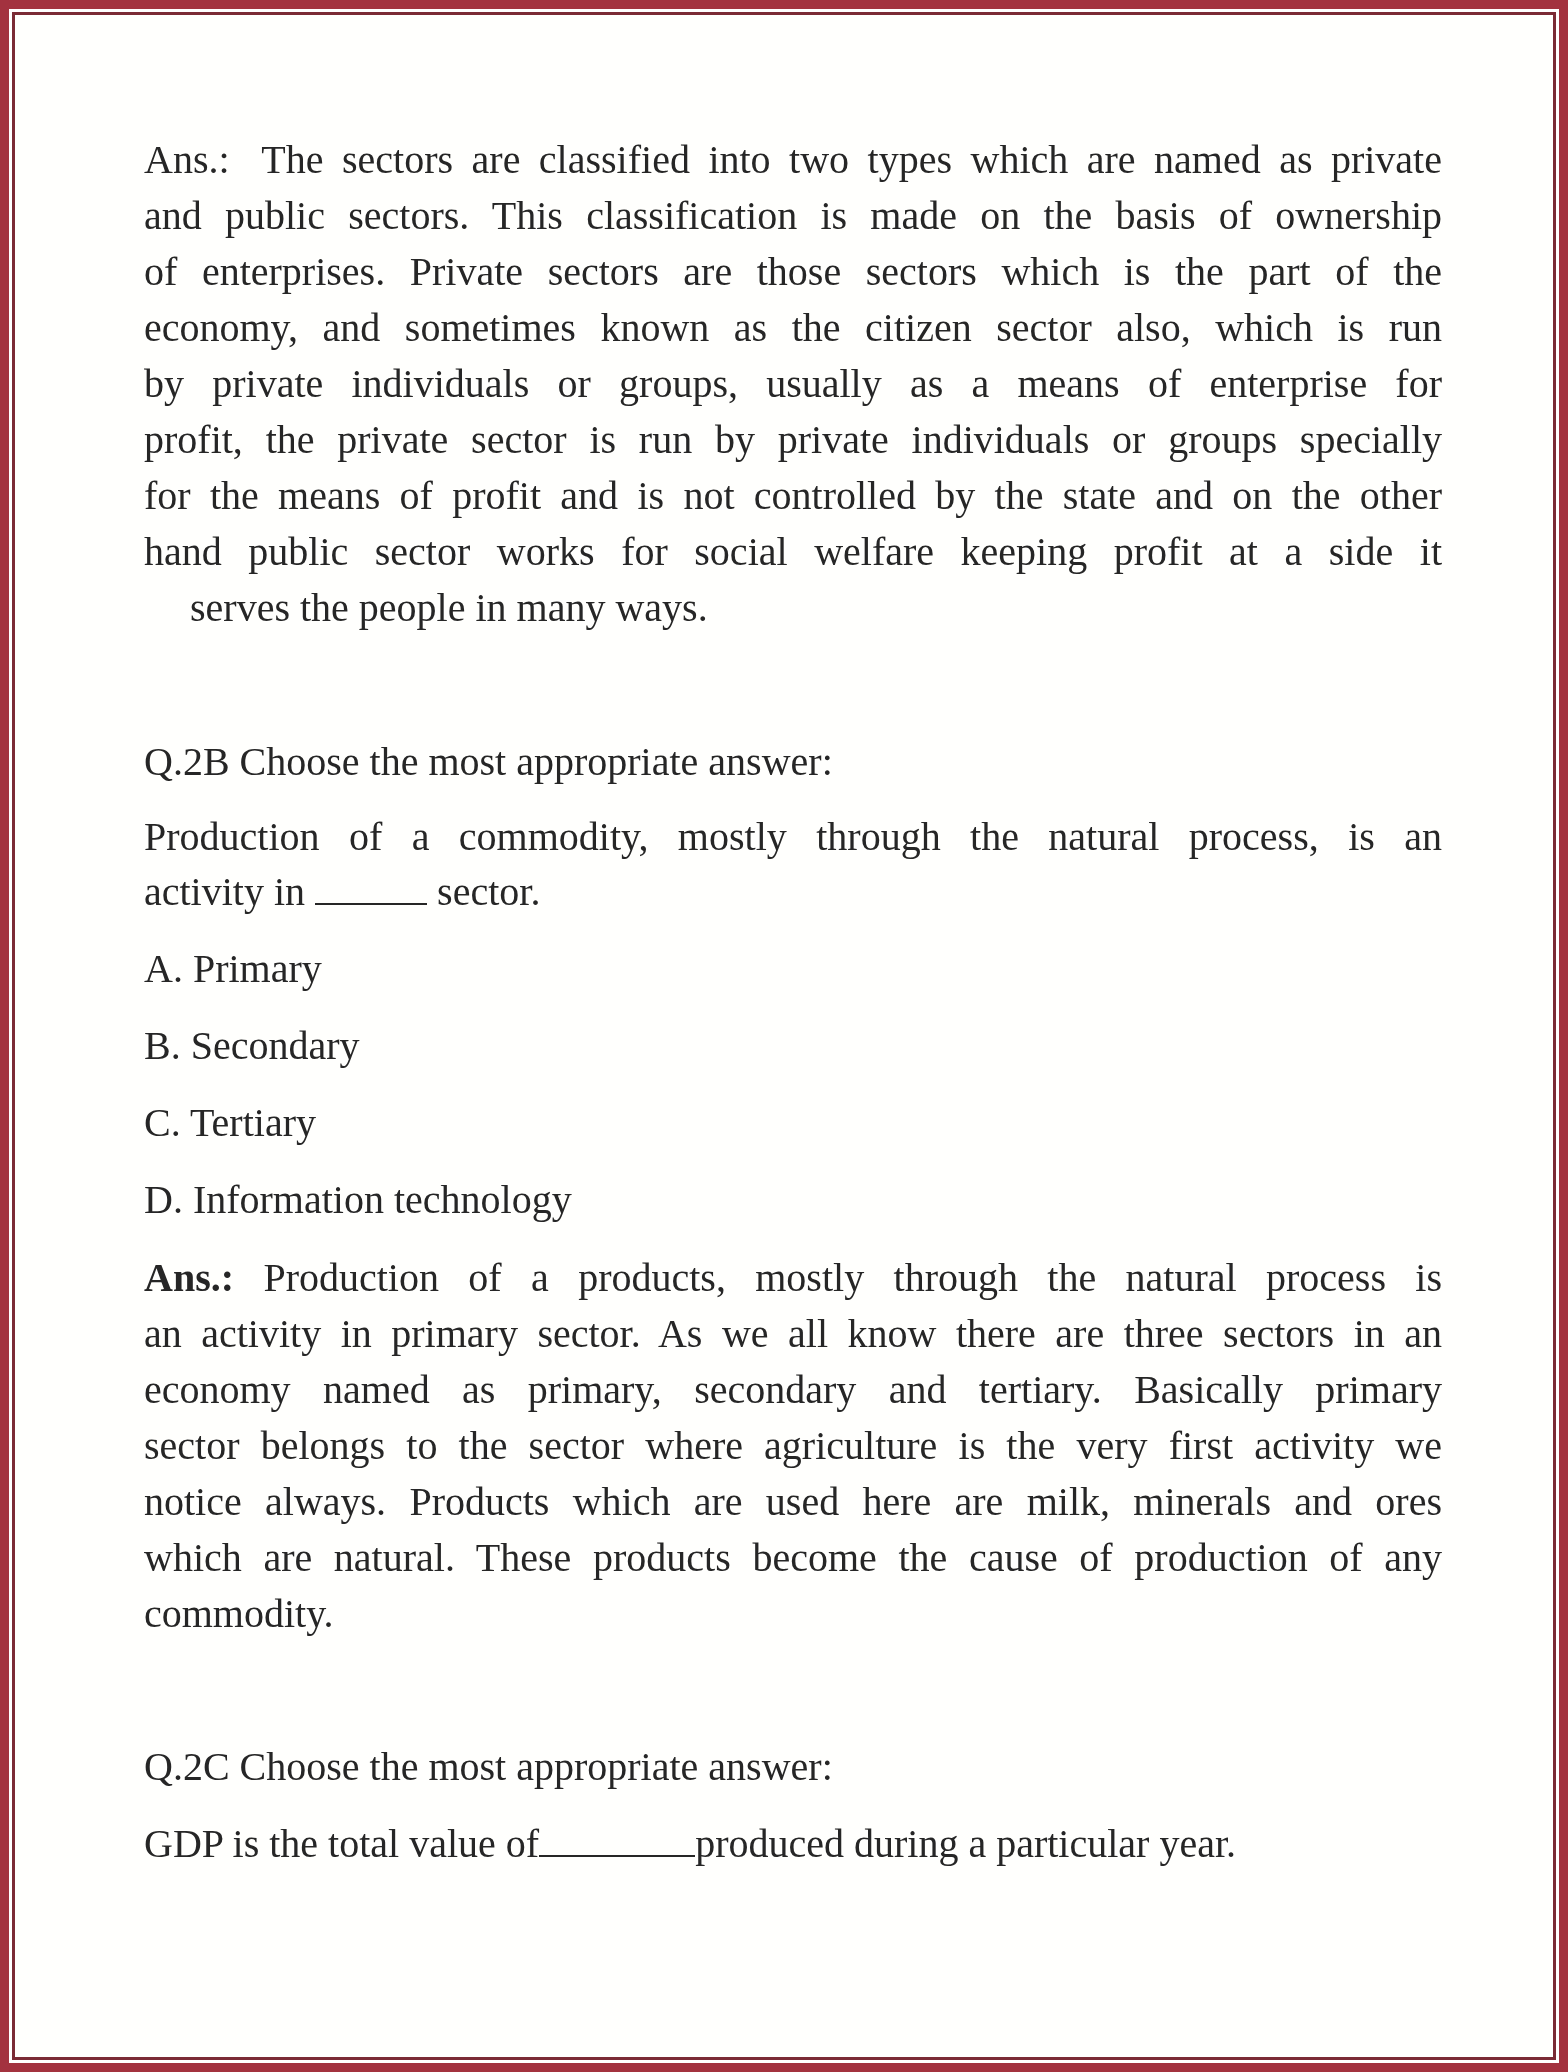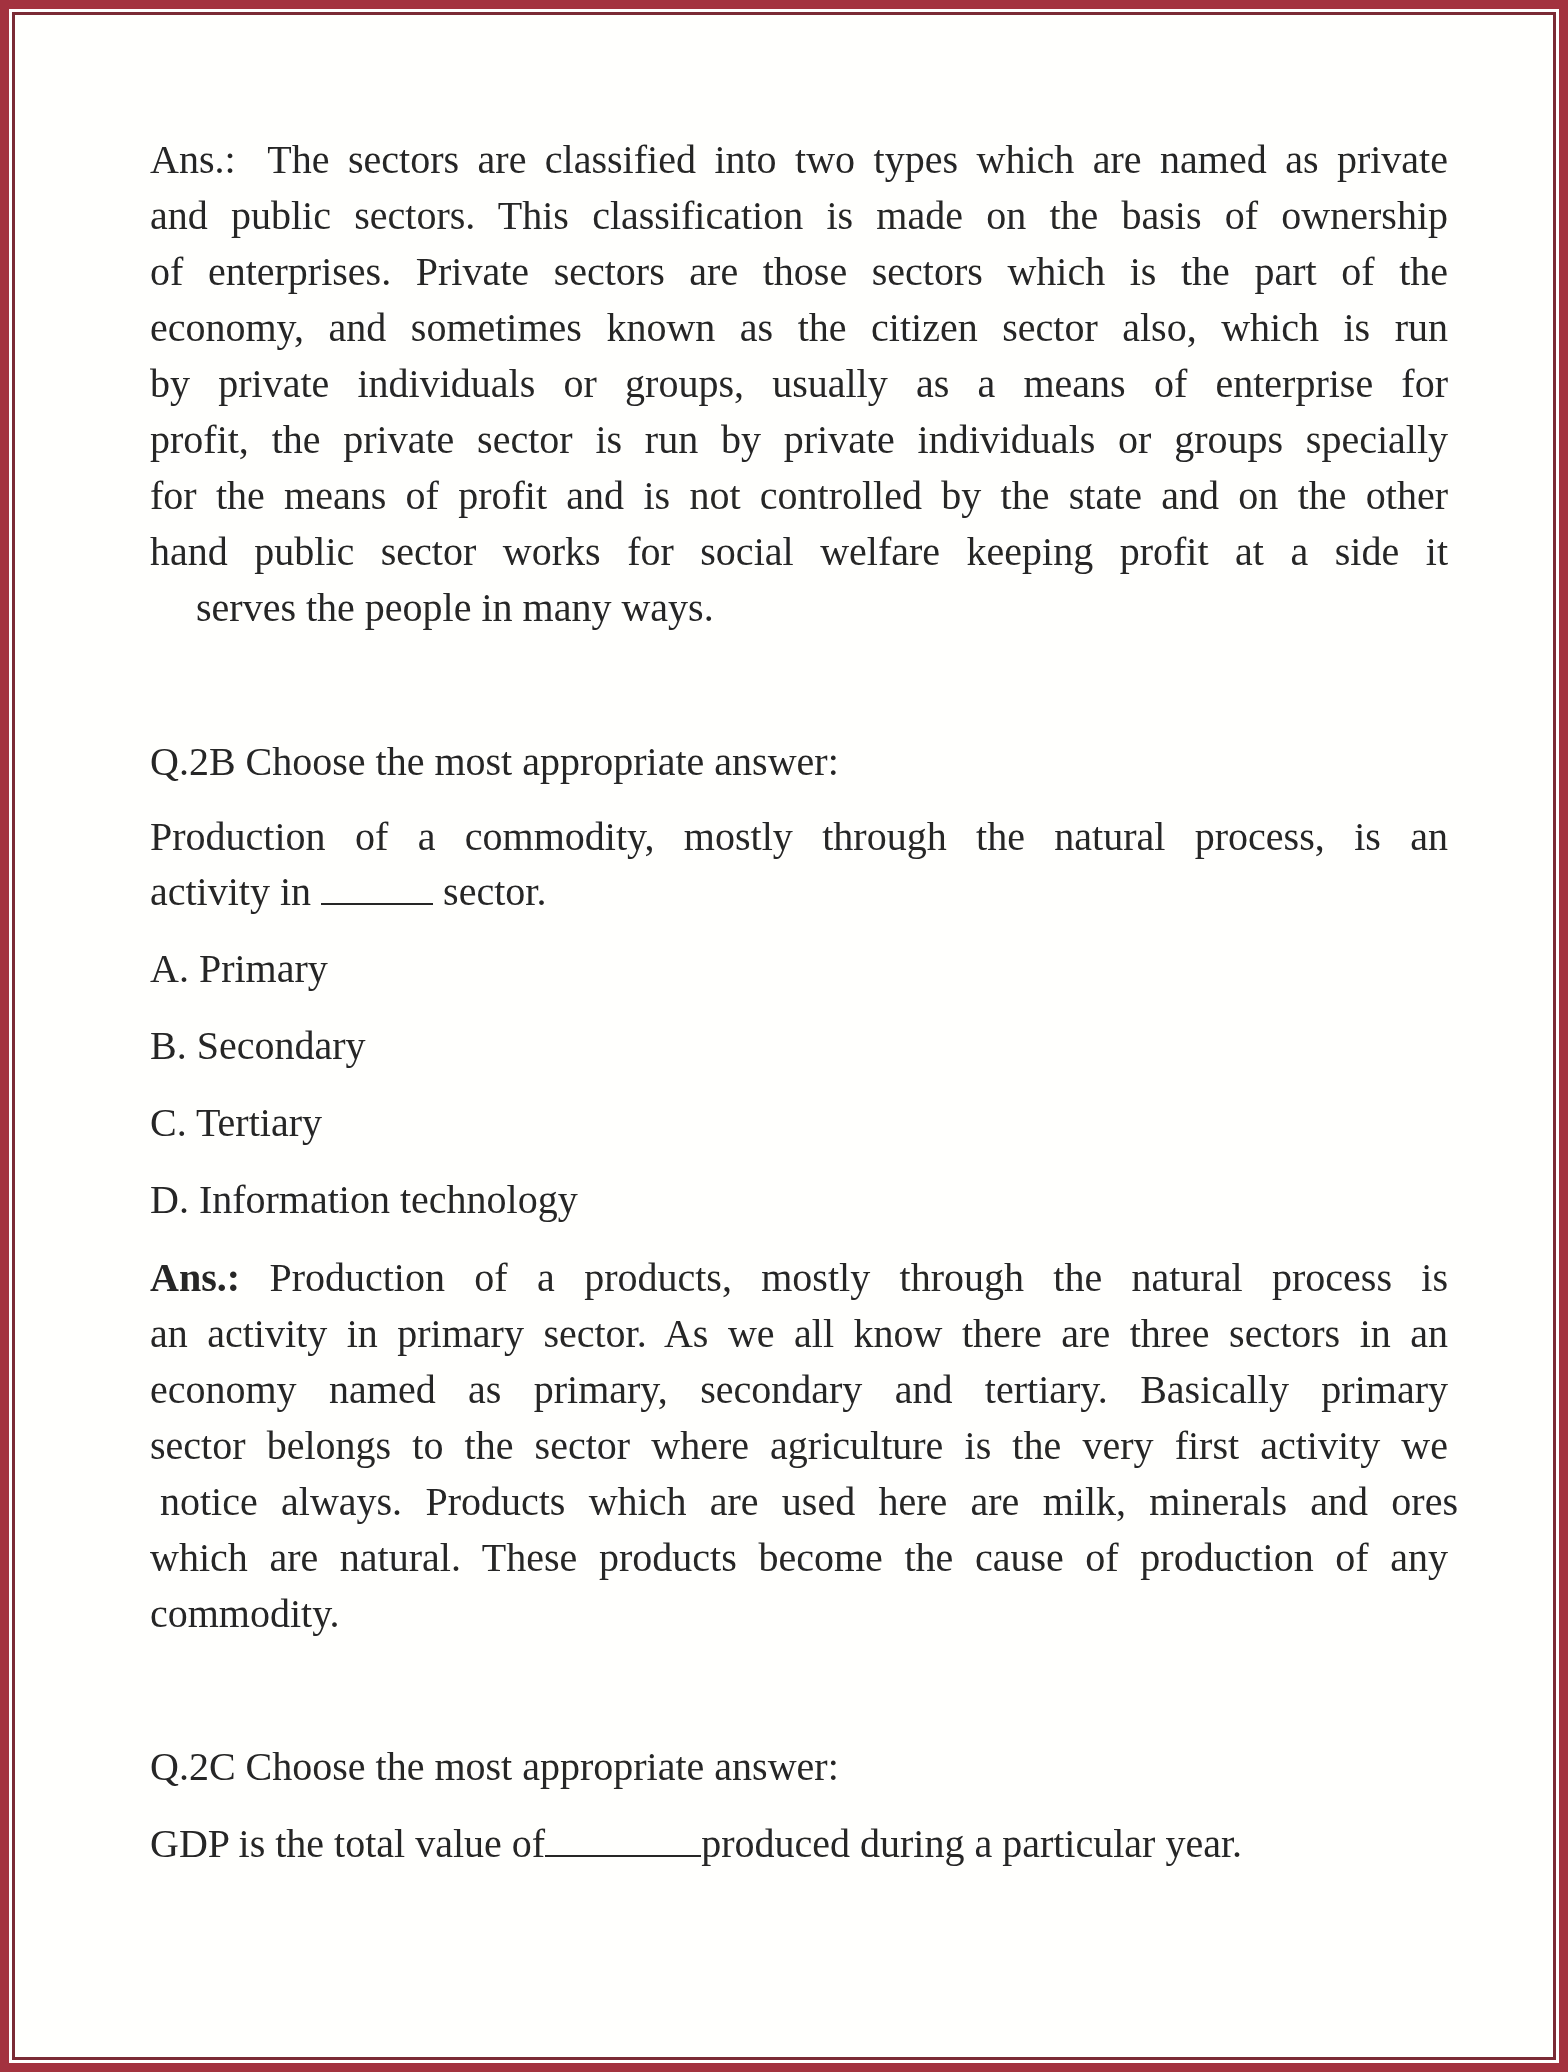--- a/index.html
+++ b/index.html
@@ -15,21 +15,21 @@
     position: absolute; left: 0; top: 0; width: 1568px; height: 2072px;
     box-sizing: border-box;
     border: 9px solid #a3323f;
   }
   .frame-inner {
     position: absolute; left: 12px; top: 12px; right: 12px; bottom: 12px;
     border: 3px solid #7b2b35;
     background: #fffffd;
   }
   .page {
-    position: absolute; left: 16px; top: 0; width: 1292px; height: 2072px;
+    position: absolute; left: 10px; top: 0; width: 1292px; height: 2072px;
   }
   .line {
     position: absolute;
     left: 134px;
     width: 1298px;
     font-size: 40px;
     line-height: 48px;
     height: 48px;
     white-space: nowrap;
     text-align: justify;
@@ -76,21 +76,21 @@
       <div class="line short" style="top:1099px;">C. Tertiary</div>
       <div class="line short" style="top:1176px;">D. Information technology</div>
     </div>
   </div>
 
   <div>
     <div class="line" style="top:1254px;"><span class="bold">Ans.:</span><span> Production of a products, mostly through the natural process is</span></div>
     <div class="line" style="top:1310px;">an activity in primary sector. As we all know there are three sectors in an</div>
     <div class="line" style="top:1366px;">economy named as primary, secondary and tertiary. Basically primary</div>
     <div class="line" style="top:1422px;">sector belongs to the sector where agriculture is the very first activity we</div>
-    <div class="line" style="top:1478px;margin-left:10px;">notice always. Products which are used here are milk, minerals and ores</div>
+    <div class="line" style="top:1478px;">notice always. Products which are used here are milk, minerals and ores</div>
     <div class="line" style="top:1534px;font-family:Liberation Serif, serif;">which are natural. These products become the cause of production of any</div>
     <div class="line last" style="top:1590px;">commodity.</div>
   </div>
 
   <div>
     <div class="line short" style="top:1743px;">Q.2C  Choose the most appropriate answer:</div>
     <div class="line short" style="top:1820px;"><span>GDP is the total value of</span><span class="blank" style="width:156px"></span><span>produced during a particular year.</span></div>
   </div>
 
 </div>

